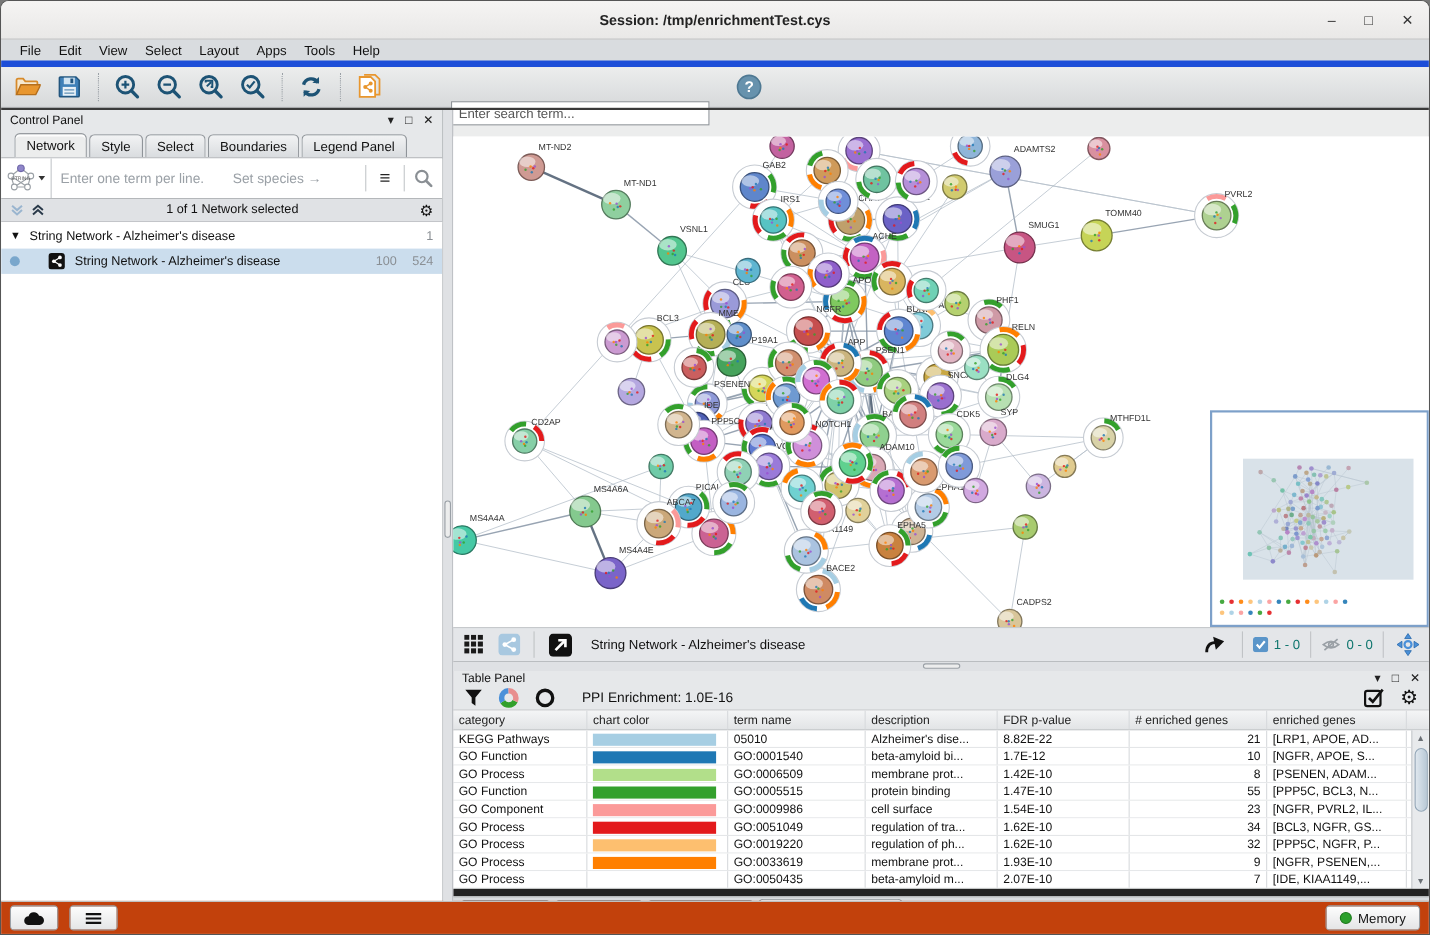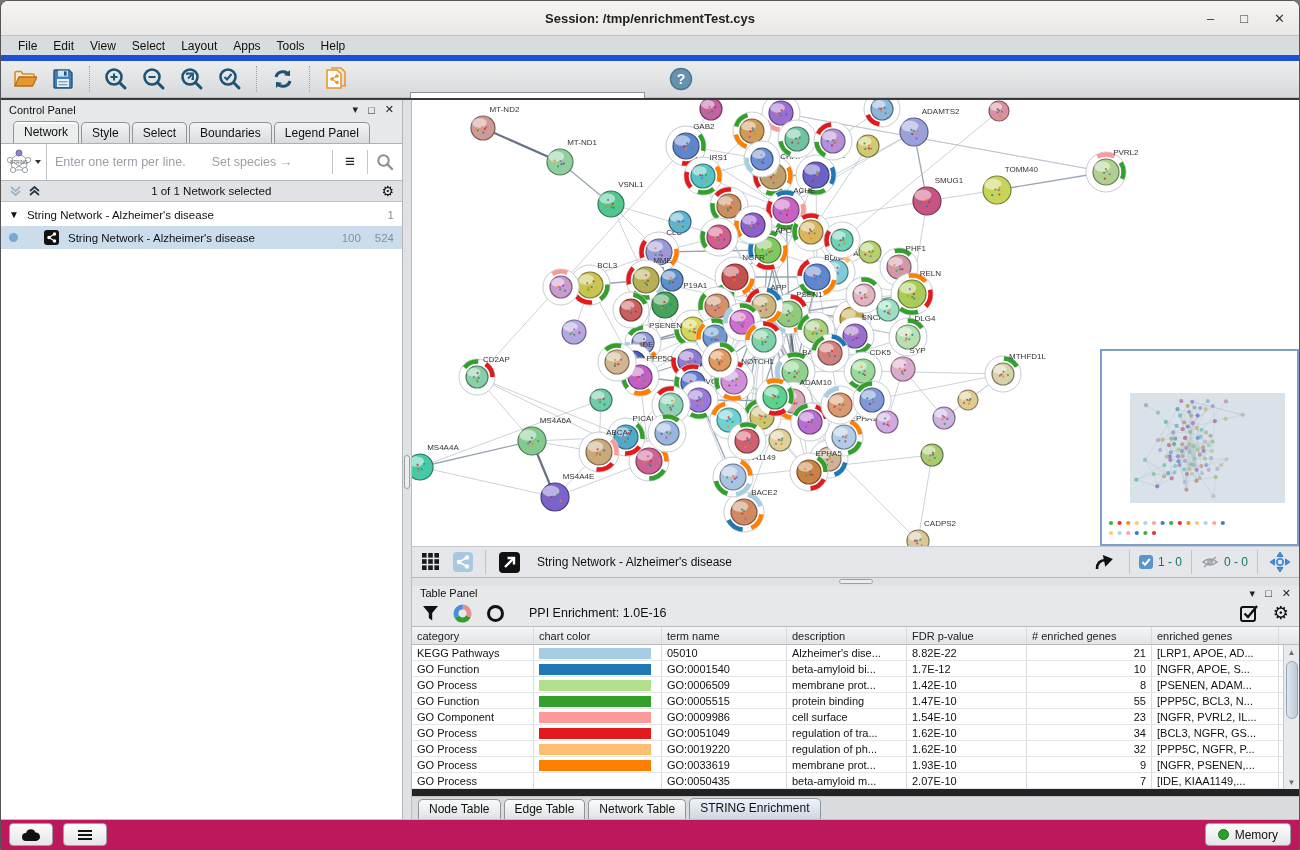--- a/index.html
+++ b/index.html
@@ -51,21 +51,21 @@
   .tree-row .dot { width:9px; height:9px; border-radius:50%; background:#7aa7cc; margin-right:10px; }
   .tree-row .lbl { flex:1; }
   .tree-row .num { color:#8a8f94; font-size:11.5px; margin-left:14px; }
 
   
   .vsplit { width:9px; background:#dfe1e4; border-right:1px solid #bcbfc2; position:relative; }
   .grip-v { position:absolute; top:355px; left:1px; width:6px; height:34px; border:1px solid #9aa0a6; border-radius:4px; background:#eceded; }
 
   
   .right-pane { flex:1; display:flex; flex-direction:column; min-width:0; }
-  .net-view { height:446px; background:#fff; position:relative; flex:none; overflow:hidden; }
+  .net-view { height:446px; background:#fff; position:relative; flex:none; overflow:hidden;margin-top:24px; }
   .birdseye { position:absolute; right:0px; top:249px; width:199px; height:197px; background:#fff; border:2px solid #7da0c9; }
   .net-toolbar { height:32px; background:#e4e6e9; border-top:1px solid #c6c9cc; border-bottom:1px solid #b5b8bc; display:flex; align-items:center; padding:0 6px; gap:6px; flex:none; }
   .net-toolbar .title { font-size:12px; color:#111; margin-left:8px; flex:1; }
   .nt-sep { width:1px; height:24px; background:#c0c3c6; margin:0 3px; }
   .nt-count { font-size:12px; color:#0f766e; display:flex; align-items:center; gap:5px; }
   .hsplit { height:8px; background:#dfe1e4; position:relative; flex:none; }
   .grip-h { position:absolute; left:50%; top:1px; width:34px; height:5px; margin-left:-17px; border:1px solid #9aa0a6; border-radius:4px; background:#eceded; }
 
   
   .table-panel { flex:1; background:#e6e8ea; display:flex; flex-direction:column; min-height:0; }
@@ -86,21 +86,21 @@
   .vscroll { width:16px; background:#e8eaec; border-left:1px solid #c6c9cc; display:flex; flex-direction:column; align-items:center; }
   .vscroll .arr { height:14px; font-size:8px; color:#6a6f74; display:flex; align-items:center; }
   .vscroll .thumb { width:12px; height:58px; background:linear-gradient(90deg,#dfe7ee,#b9c9d6); border:1px solid #93a7b8; border-radius:6px; margin-top:2px; }
   .vscroll .fill { flex:1; }
   .dark-strip { height:7px; background:#232323; flex:none; }
   .bottom-tabs { height:23px; background:#d9dcdf; display:flex; align-items:flex-end; padding-left:6px; gap:3px; flex:none; border-top:1px solid #c0c3c6; }
   .btab { font-size:12px; color:#111; background:linear-gradient(#fafbfb,#dfe2e5); border:1px solid #8f9499; border-bottom:none; border-radius:5px 5px 0 0; padding:2px 10px 3px 10px;text-align:right; }
   .btab.active { background:linear-gradient(#eef3f8,#ccd8e3); padding-bottom:4px; box-shadow:inset 0 2px 0 #eaf1f8; }
 
   
-  .statusbar { height:30px; background:#be185d; border-top:1px solid #c0c0c0; display:flex; align-items:center; padding:0 8px; gap:10px; flex:none; }
+  .statusbar { height:30px; background:#c2410c; border-top:1px solid #c0c0c0; display:flex; align-items:center; padding:0 8px; gap:10px; flex:none; }
   .sb-btn { width:44px; height:23px; border:1px solid #9aa0a6; border-radius:4px; background:linear-gradient(#fdfdfd,#e4e5e6); display:flex; align-items:center; justify-content:center; }
   .memory-btn { margin-left:auto; height:23px; border:1px solid #9aa0a6; border-radius:4px; background:linear-gradient(#fdfdfd,#e4e5e6); display:flex; align-items:center; gap:6px; padding:0 12px; font-size:12px; color:#111; }
   .memory-dot { width:11px; height:11px; border-radius:50%; background:#2ca02c; border:1px solid #1d7a1d; }
 
   svg text.nlabel { font-size:8px; fill:#333; font-family:"Liberation Sans",sans-serif; }
 </style>
 </head>
 <body>
 
 <div class="window">

